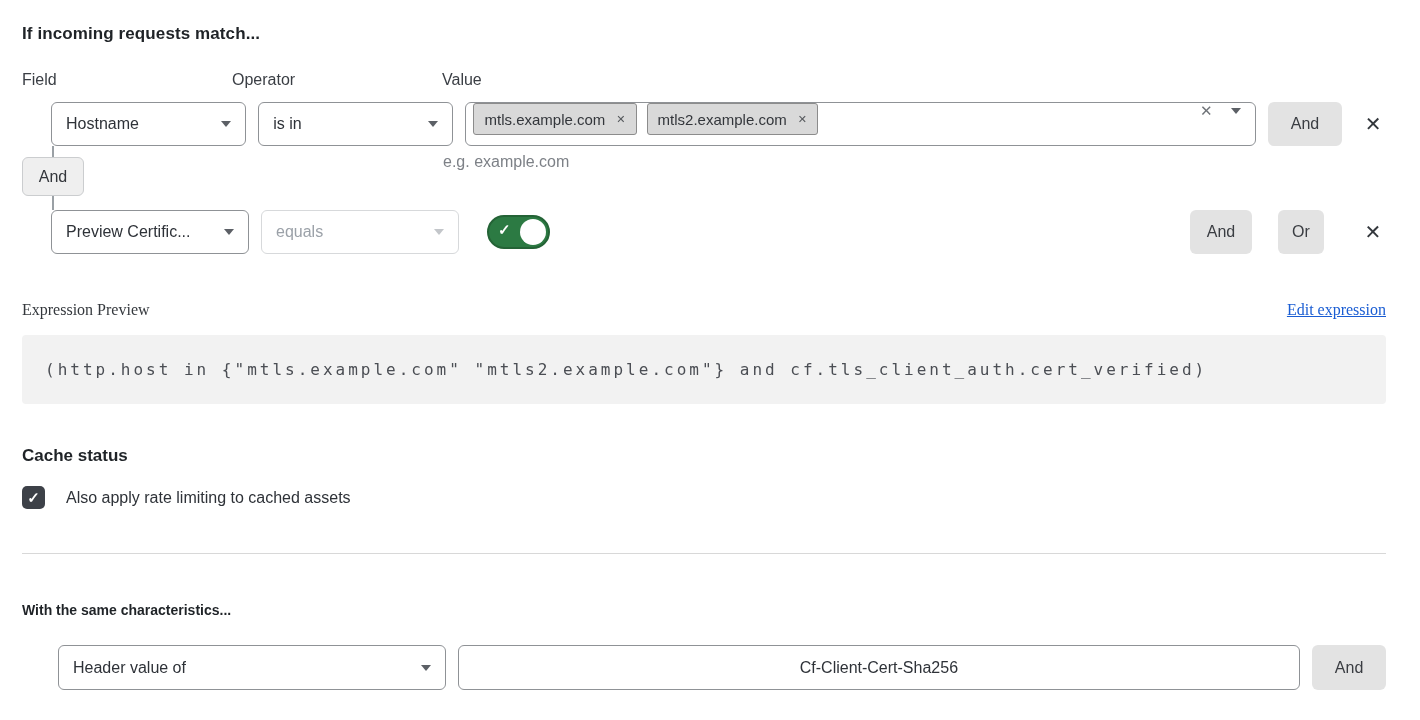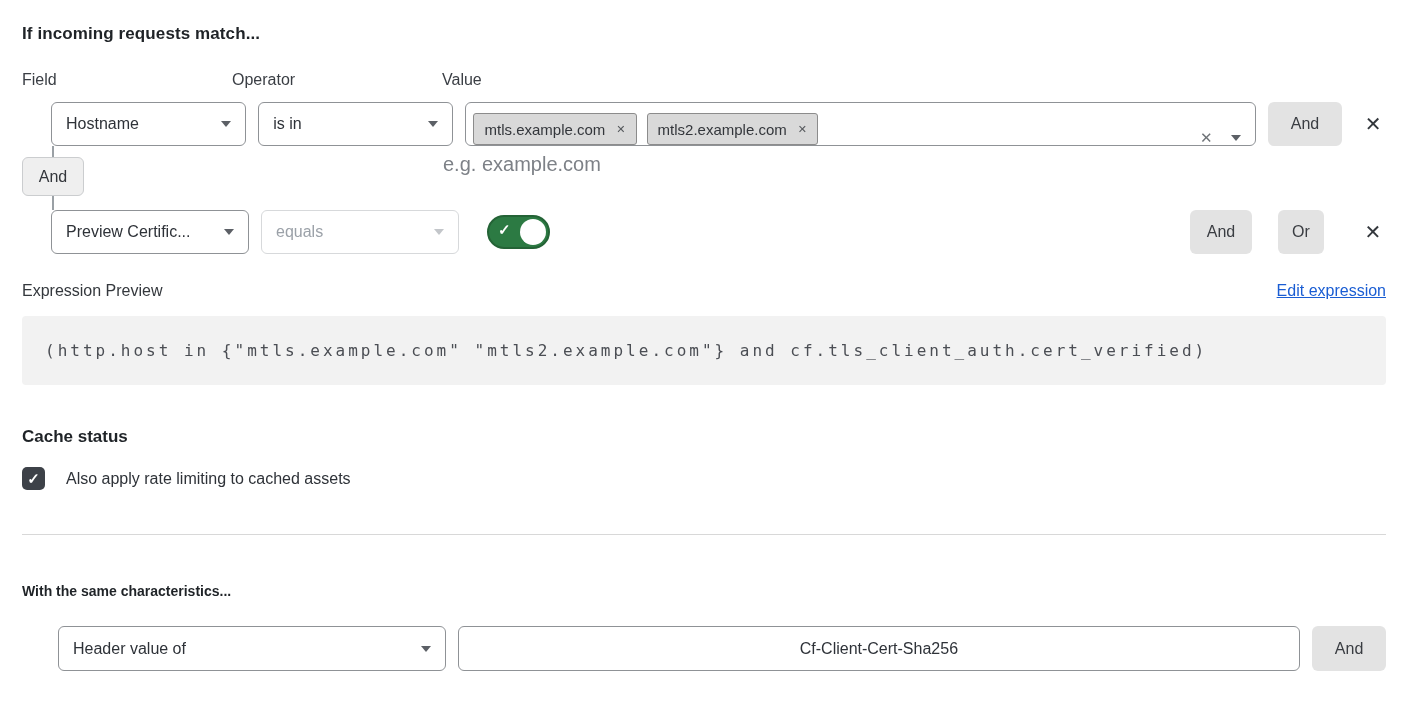--- a/index.html
+++ b/index.html
@@ -24,21 +24,21 @@
     display:flex; align-items:center; justify-content:space-between;
     padding:0 14px; font-size:16px; color:#2e3238; cursor:pointer;
   }
   .sel.w198 { width:198px; margin-right:12px; }
   .sel.disabled { border-color:#d7d9db; color:#9ba1a8; cursor:default; }
   .caret { width:0; height:0; border-left:5px solid transparent; border-right:5px solid transparent; border-top:6px solid #5c6066; flex:0 0 auto; }
   .sel.disabled .caret { border-top-color:#c3c6ca; }
 
   .value-select {
     width:803px; height:44px; border:1px solid #8f9296; border-radius:6px;
-    display:flex; align-items:flex-end; padding:0 14px 0 7px; margin-right:12px; background:#fff;
+    display:flex; align-items:flex-start; padding:0 14px 0 7px; margin-right:12px; background:#fff;
   }
   .tag {
     display:flex; align-items:center; height:32px; padding:0 10px;
     background:#d9d9d9; border:1px solid #8c8c8c; border-radius:3px;
     font-size:15px; color:#33363b; margin-right:10px; white-space:nowrap;
   }
   .tag .tag-x { font-size:11px; color:#55585c; margin-left:11px; cursor:pointer; }
   .vs-right { margin-left:auto; display:flex; align-items:center; }
   .vs-clear { font-size:15px; color:#6f7378; margin-right:18px; cursor:pointer; line-height:1; }
 
@@ -58,30 +58,30 @@
   .gap36 { width:36px; flex:0 0 auto; }
   .row-end { margin-left:auto; display:flex; align-items:flex-start; }
 
   .connector-band { position:relative; height:64px; }
   .connector-col { position:absolute; left:0; top:0; width:62px; text-align:center; }
   .conn-line { width:1.5px; background:#9aa0a5; margin:0 auto; }
   .conn-chip {
     height:39px; width:62px; background:#efefef; border:1px solid #cbcdcf; border-radius:6px;
     display:flex; align-items:center; justify-content:center; font-size:16px; color:#33363b; cursor:pointer;
   }
-  .helper { position:absolute; left:421px; top:7px; font-size:20px; color:#7d8187; }
+  .helper { position:absolute; left:421px; top:7px; font-size:16px; color:#7d8187; }
 
   .toggle {
     width:63px; height:34px; border-radius:17px; background:#2c7a43; border:2px solid #246336;
     position:relative; margin:5px 0 0 16px; cursor:pointer; flex:0 0 auto;
   }
   .toggle .tg-check { position:absolute; left:9px; top:4px; color:#fff; font-size:15px; font-weight:700; }
   .toggle .tg-knob { position:absolute; right:2px; top:2px; width:26px; height:26px; border-radius:50%; background:#fff; }
 
-  .expr-head { margin-top:28px; display:flex; justify-content:space-between; align-items:flex-start; }
+  .expr-head { margin-top:47px; display:flex; justify-content:space-between; align-items:flex-start;font-family:Liberation Serif, serif; }
   .expr-label { font-size:16px; color:#34383d; }
   .expr-link { font-size:16px; color:#1a5dd3; text-decoration:underline; cursor:pointer; }
 
   .code-block {
     margin-top:16px; height:69px; background:#f2f2f2; border-radius:4px;
     display:flex; align-items:center; padding:0 23px;
     font-family:"DejaVu Sans Mono", monospace; font-size:16px; letter-spacing:3px;
     color:#4b4e54; white-space:nowrap; overflow:hidden;
   }
 

